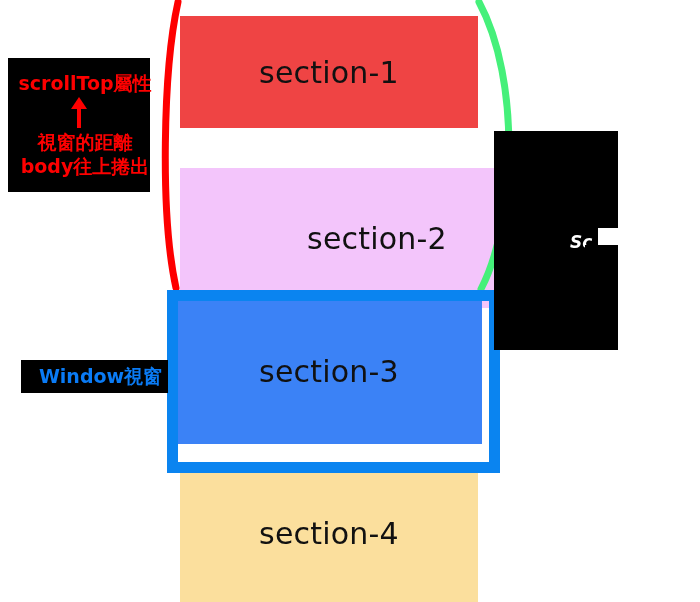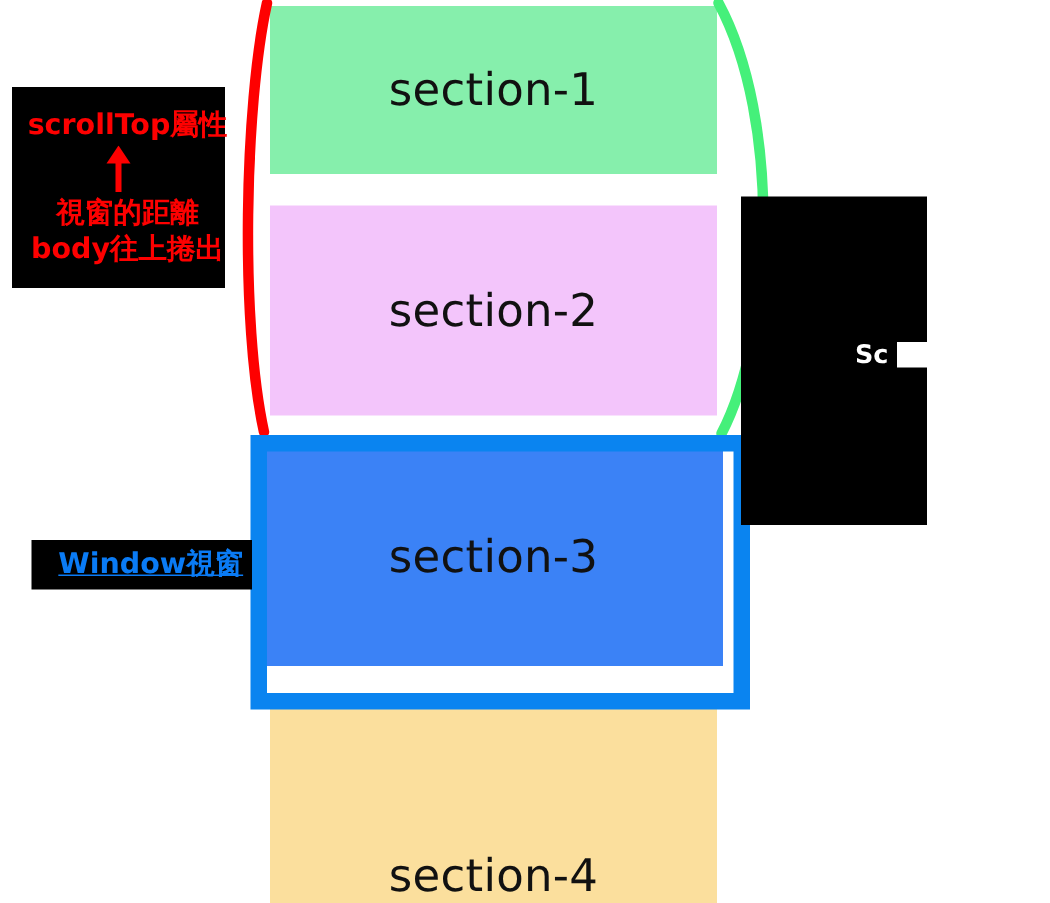--- a/index.html
+++ b/index.html
@@ -30,42 +30,42 @@
     display: flex;
     align-items: center;
     justify-content: center;
   }
   .section-label {
     font-size: 30px;
     color: #111111;
     letter-spacing: 0.2px;
     font-family: "DejaVu Sans", "Liberation Sans", sans-serif;
   }
-  #section-1 { top: 4px;   height: 112px; background: #86efac; }
-  #section-2 { top: 137px; height: 140px; background: #f3c5fb; }
+  #section-1 { top: 16px;   height: 112px; background: #ef4444; }
+  #section-2 { top: 168px; height: 140px; background: #f3c5fb; padding-left: 48px; }
   #section-3-fill {
     position: absolute;
     left: 176px;
     top: 299px;
     width: 306px;
     height: 145px;
     background: #3b82f6;
     display: flex;
     align-items: center;
     justify-content: center;
   }
   #section-4 {
     position: absolute;
     left: 180px;
     top: 464px;
     width: 298px;
     height: 138px;
     background: #fbdf9d;
     display: flex;
-    align-items: flex-end;
+    align-items: center;
     justify-content: center;
   }
 
   
   #window-frame {
     position: absolute;
     left: 167px;
     top: 290px;
     width: 311px;
     height: 161px;
@@ -123,40 +123,40 @@
     left: 21px;
     top: 360px;
     width: 147px;
     height: 33px;
     flex-direction: row;
   }
   #window-callout .callout-line {
     color: #0a7bf5;
     font-size: 19px;
     font-weight: bold;
-    text-decoration: underline;
   }
 
   
   #scrollheight-callout {
     position: absolute;
     left: 494px;
     top: 131px;
     width: 124px;
     height: 219px;
     background: #000000;
   }
   #occluded-text {
     position: absolute;
     left: 570px;
     top: 227px;
     height: 25px;
     display: flex;
-    align-items: flex-start;
+    align-items: flex-end;
     white-space: nowrap;
+    font-style: italic;
   }
   #occluded-text .occ-label {
     color: #ffffff;
     font-size: 17px;
     font-weight: bold;
     font-family: "DejaVu Sans", "Liberation Sans", sans-serif;
   }
   
   #occlusion-bar {
     position: absolute;

